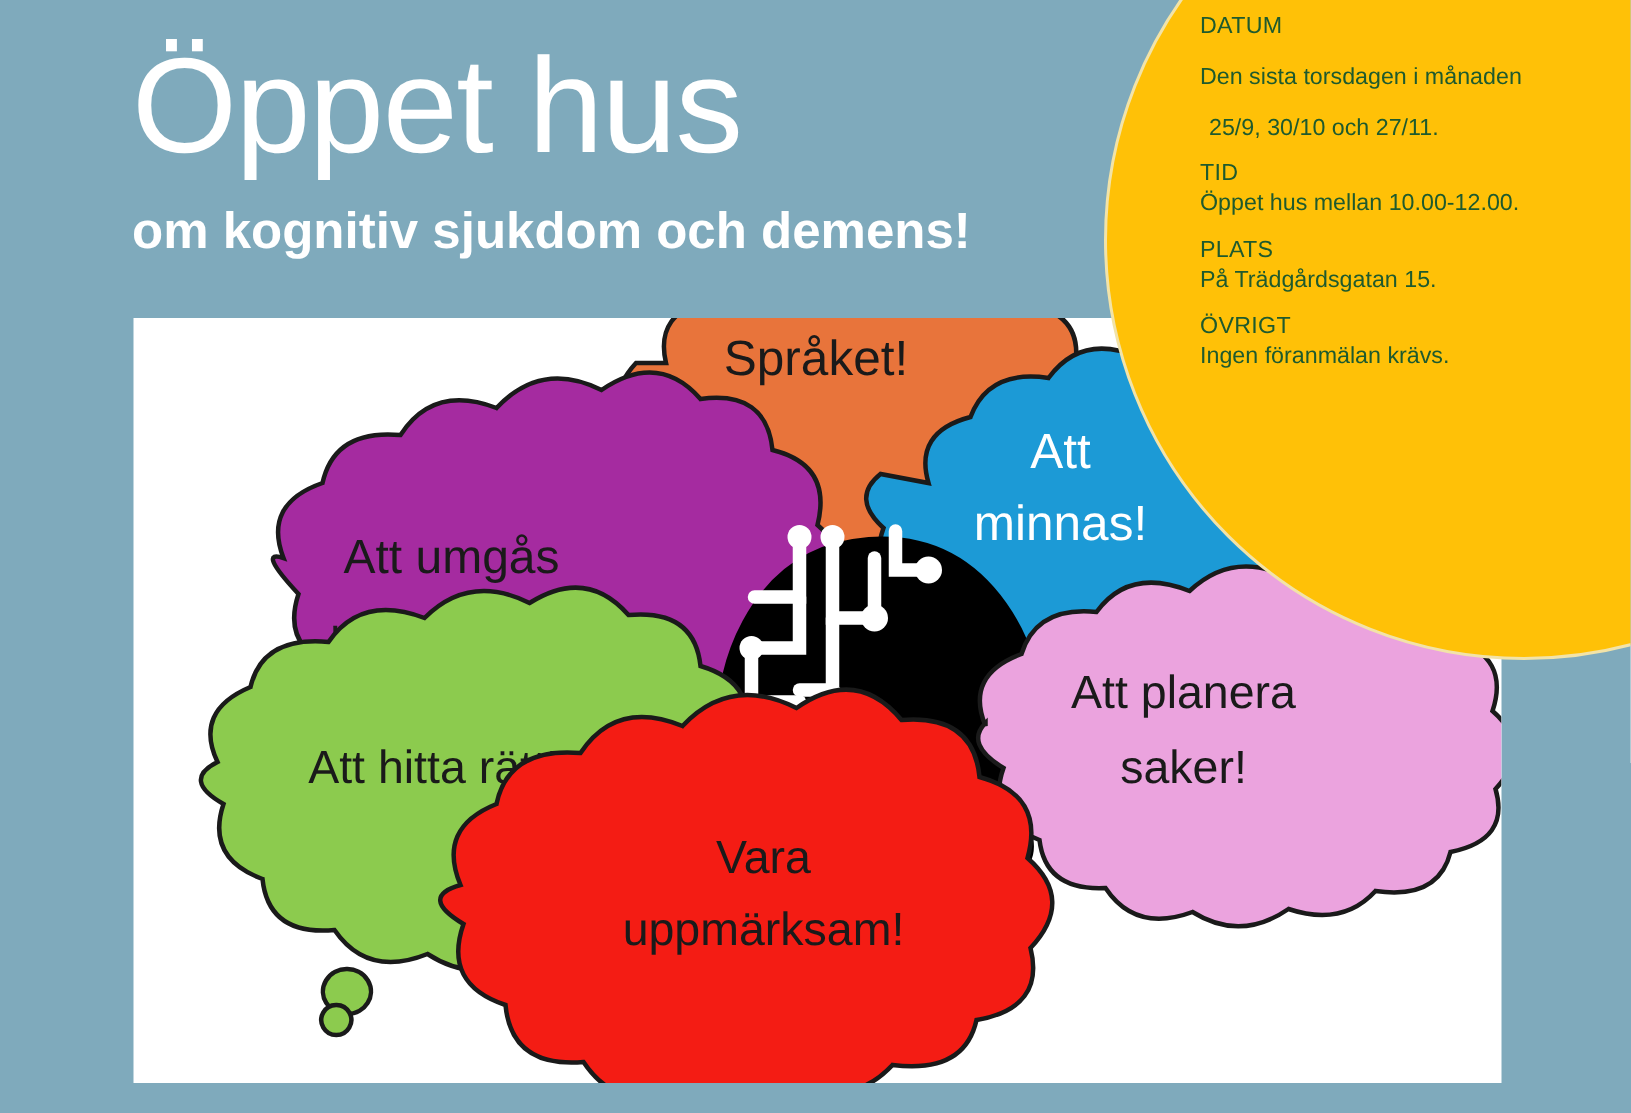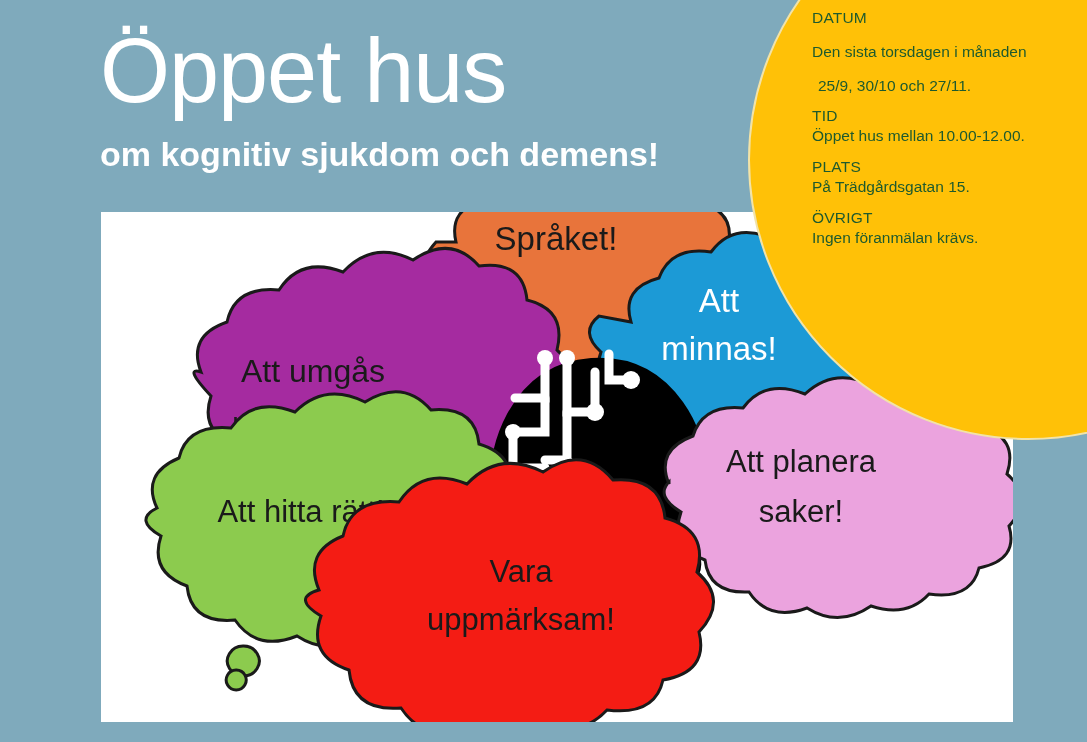--- a/index.html
+++ b/index.html
@@ -5,21 +5,21 @@
   * { margin:0; padding:0; box-sizing:border-box; }
   html,body { width:1087px; height:742px; }
   body {
     font-family: "Liberation Sans", sans-serif;
     background:#7FAABC;
     position:relative;
     overflow:hidden;
   }
 
   
-  #poster { position:absolute; inset:0; background:#7FAABC;margin-left:12px; }
+  #poster { position:absolute; inset:0; background:#7FAABC; }
 
   
   .headline-block { position:absolute; left:88px; top:26px; z-index:6; }
   .headline {
     font-size:90px; font-weight:400; color:#FFFFFF;
     line-height:1.02; letter-spacing:-1px; white-space:nowrap;
   }
   .subheadline {
     font-size:34px; font-weight:700; color:#FFFFFF;
     line-height:1.1; margin-top:18px; white-space:nowrap;

